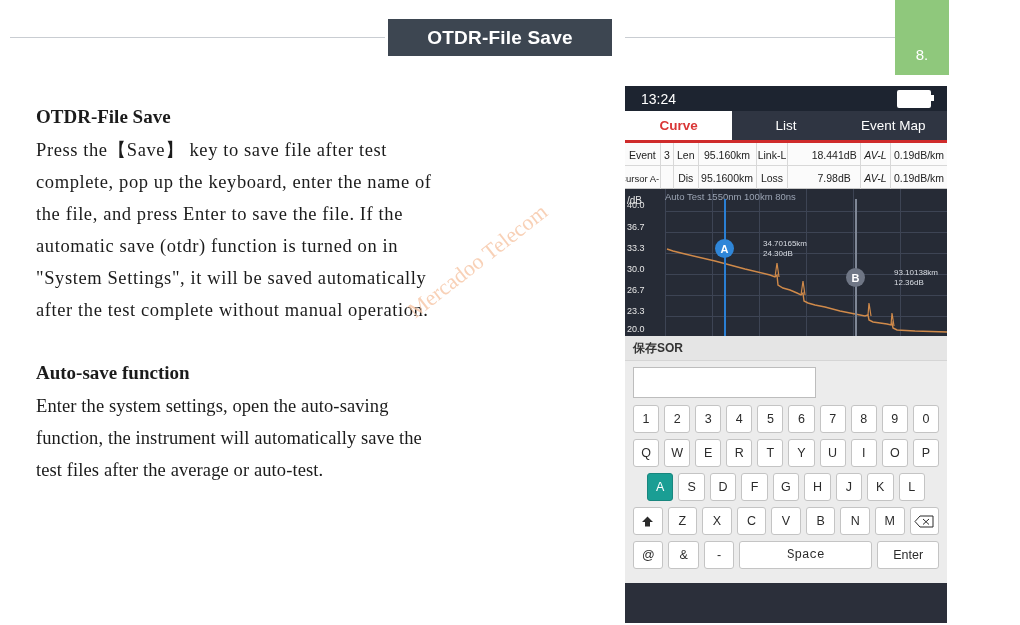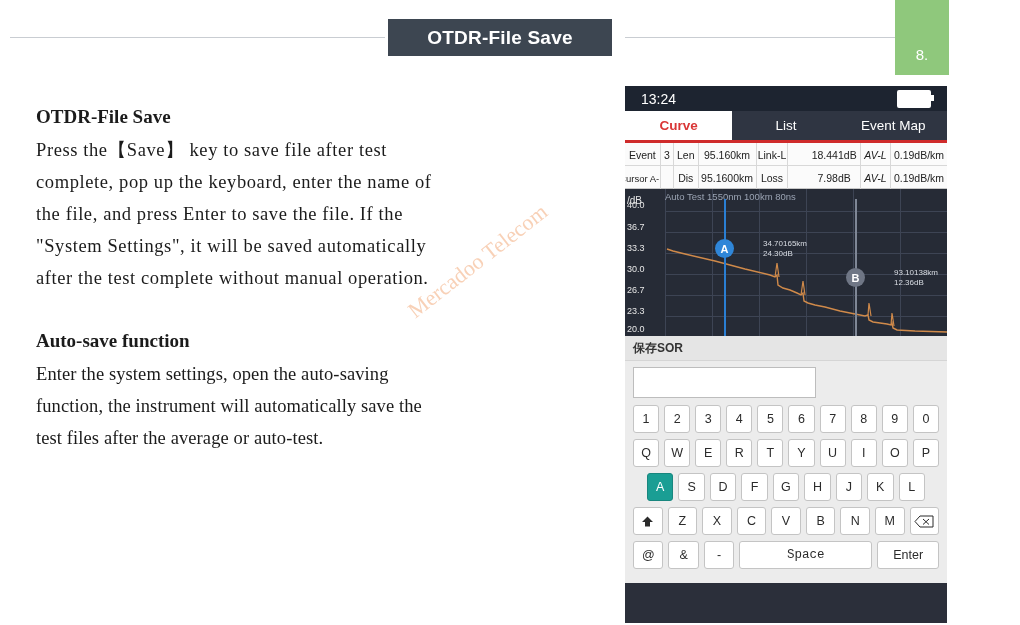--- a/index.html
+++ b/index.html
@@ -230,20 +230,21 @@
   <div class="hdr-rule left"></div>
   <div class="hdr-rule right"></div>
   <div class="hdr-title">OTDR-File Save</div>
   <div class="hdr-page">8.</div>
 
   <div class="txt-col">
     <div class="txt-h">OTDR-File Save</div>
     <p class="txt-p">Press  the【Save】 key to save file after test</p>
     <p class="txt-p">complete, pop up the keyboard, enter the name of</p>
     <p class="txt-p">the file, and press Enter to save the file. If the</p>
+    <p class="txt-p">automatic save (otdr) function is turned on in</p>
     <p class="txt-p">"System Settings", it will be saved automatically</p>
     <p class="txt-p">after the test complete without manual operation.</p>
 
     <div class="blk2">
       <div class="txt-h">Auto-save function</div>
       <p class="txt-p tight">Enter the system settings, open the auto-saving</p>
       <p class="txt-p tight">function, the instrument will automatically save the</p>
       <p class="txt-p tight">test files after the average or auto-test.</p>
     </div>
   </div>

